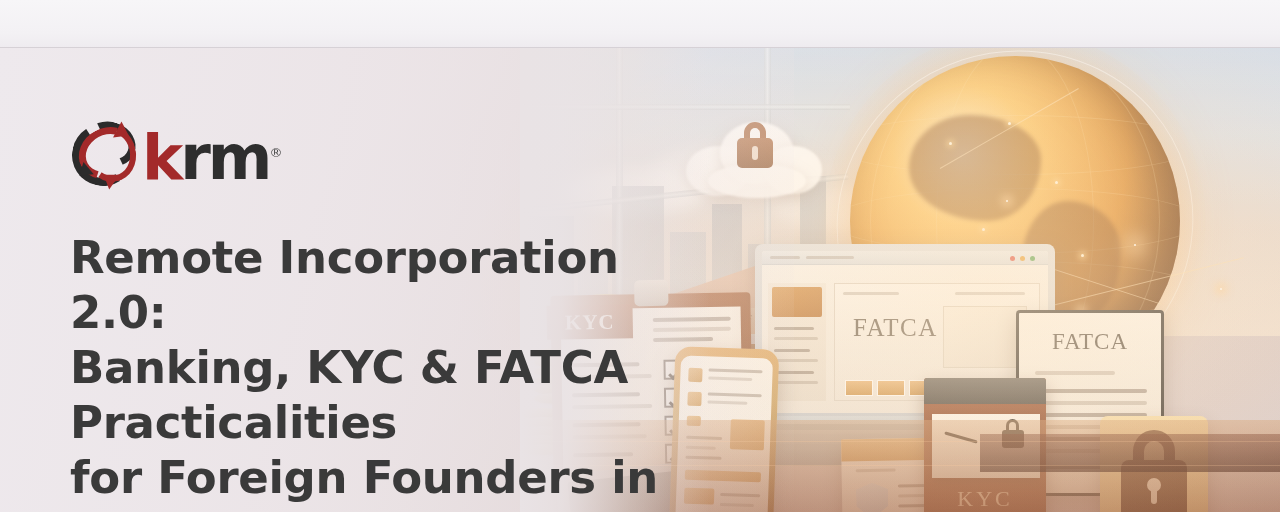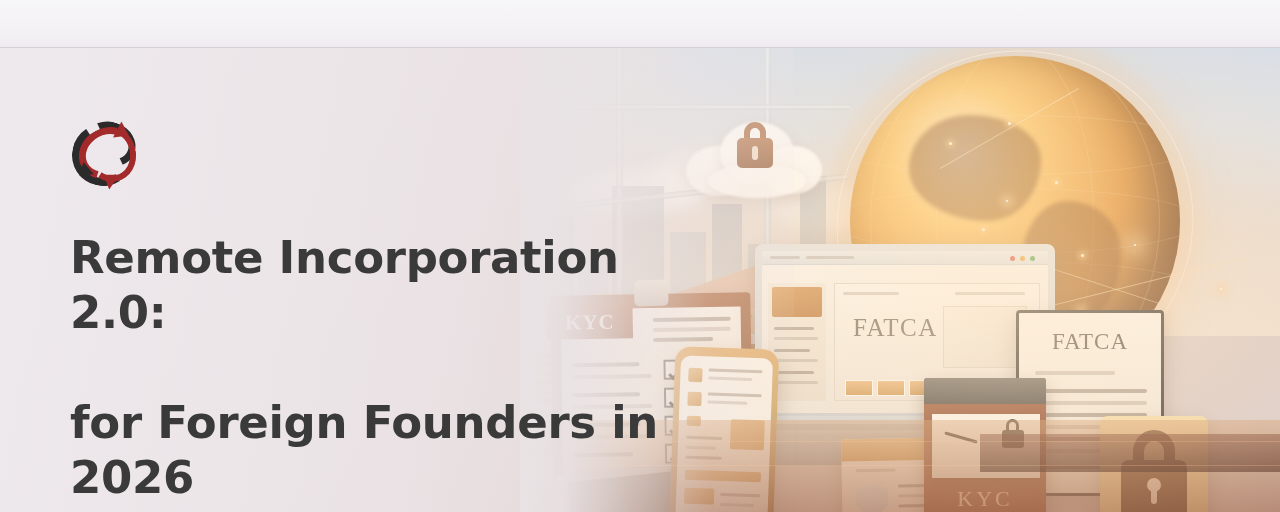--- a/index.html
+++ b/index.html
@@ -500,24 +500,25 @@
       <div class="logo-row">
         <div class="logo-mark">
           <div class="sw sw-k"></div>
           <div class="sw sw-k2"></div>
           <div class="sw sw-r"></div>
           <div class="sw sw-r2"></div>
           <div class="arrowhead ah-r1"></div>
           <div class="arrowhead ah-r2"></div>
           <div class="arrowhead ah-k1"></div>
         </div>
+        <div class="wordmark"><span class="wm-k">k</span><span class="wm-rm">rm</span><span class="wm-reg">®</span></div>
       </div>
 
 
       <h1 class="headline">
         <span>Remote Incorporation 2.0:</span><br>
-        <br>
+        <span>Banking, KYC &amp; FATCA Practicalities</span><br>
         <span>for Foreign Founders in 2026</span>
       </h1>
 
     </div>
   </div>
 </div>
 
 </body></html>

